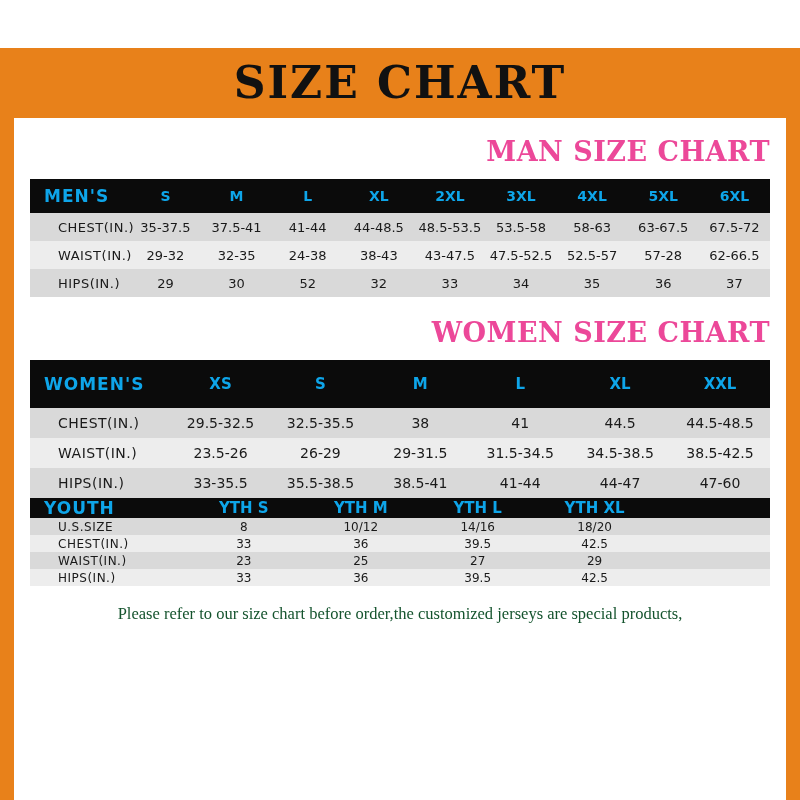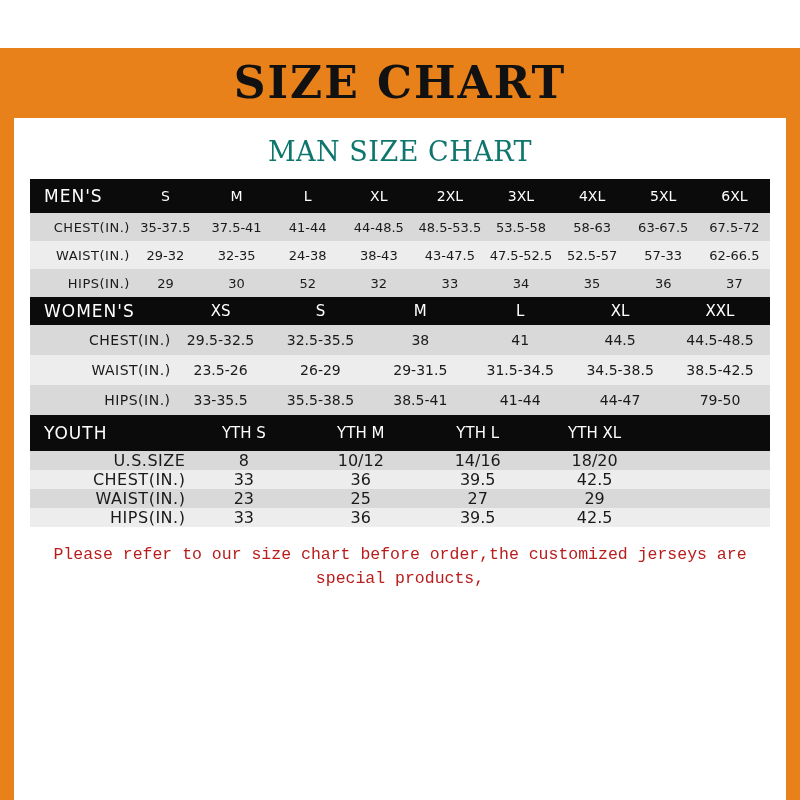--- a/index.html
+++ b/index.html
@@ -36,25 +36,25 @@
     font-weight: bold;
     font-size: 44px;
     letter-spacing: 2px;
     color: #111111;
     line-height: 1;
   }
   .content {
     padding: 0 16px;
   }
   .section-title {
-    text-align: center;
+    text-align: right;
     font-family: "DejaVu Serif", serif;
-    font-weight: normal;
+    font-weight: bold;
     font-size: 27px;
-    color: #0f766e;
+    color: #ec4899;
     letter-spacing: 0.5px;
   }
   .t-man { margin-top: 18px; margin-bottom: 12px; }
   .t-women { margin-top: 20px; margin-bottom: 12px; }
   .t-youth { margin-top: 22px; margin-bottom: 12px; }
 
   table {
     width: 100%;
     border-collapse: collapse;
     table-layout: fixed;
@@ -62,63 +62,64 @@
   th, td {
     text-align: center;
     font-size: 13px;
     color: #1a1a1a;
     padding: 0;
     height: 28px;
     font-family: "DejaVu Sans", sans-serif;
   }
   thead th {
     background: #0b0b0b;
-    color: #ffffff;
+    color: #0ea5e9;
     font-size: 14px;
     height: 34px;
-    font-weight: normal;
+    font-weight: bold;
   }
   thead th.rowhead {
     text-align: left;
     padding-left: 14px;
     font-size: 17px;
     letter-spacing: 1px;
   }
   tbody tr.odd td { background: #d9d9d9; }
   tbody tr.even td { background: #ededed; }
   tbody td.rowlabel {
-    text-align: right;
+    text-align: left;
     font-size: 13px;
     letter-spacing: 0.5px;
     color: #1a1a1a;
+    padding-left: 28px;
   }
 
   
   table.man col.c0 { width: 13.5%; }
   
   table.women col.c0 { width: 19%; }
   
   table.youth col.c0 { width: 21%; }
 
-  table.women thead th { font-size: 15px; height: 28px; }
+  table.women thead th { font-size: 15px; height: 48px; }
   table.women th.rowhead { font-size: 17px; }
   table.women td { height: 30px; font-size: 14px; }
 
-  table.youth thead th { font-size: 15px; height: 36px; }
+  table.youth thead th { font-size: 15px; height: 20px; }
   table.youth th.rowhead { font-size: 17px; }
-  table.youth td { height: 17px; font-size: 16px; }
+  table.youth td { height: 17px; font-size: 12px; }
 
   .note {
     margin-top: 16px;
     padding: 0 8px;
     text-align: center;
-    color: #b91c1c;
+    color: #14532d;
     font-size: 16.5px;
     line-height: 1.45;
-    font-family: Liberation Mono, monospace;
+    font-family: Liberation Serif, serif;
   }
   .note-line { display: block; }
 </style>
 </head>
 <body>
 
 <div class="page">
 
   <div class="banner">
     <div class="banner-title">SIZE CHART</div>
@@ -169,38 +170,39 @@
         </tr>
         <tr class="even">
           <td class="rowlabel">WAIST(IN.)</td>
           <td>29-32</td>
           <td>32-35</td>
           <td>24-38</td>
           <td>38-43</td>
           <td>43-47.5</td>
           <td>47.5-52.5</td>
           <td>52.5-57</td>
-          <td>57-33</td>
+          <td>57-28</td>
           <td>62-66.5</td>
         </tr>
         <tr class="odd">
           <td class="rowlabel">HIPS(IN.)</td>
           <td>29</td>
           <td>30</td>
           <td>52</td>
           <td>32</td>
           <td>33</td>
           <td>34</td>
           <td>35</td>
           <td>36</td>
           <td>37</td>
         </tr>
       </tbody>
     </table>
 
+    <div class="section-title t-women">WOMEN SIZE CHART</div>
     <table class="women">
       <colgroup>
         <col class="c0">
           <col>
           <col>
           <col>
           <col>
           <col>
           <col>
       </colgroup>
@@ -234,21 +236,21 @@
           <td>34.5-38.5</td>
           <td>38.5-42.5</td>
         </tr>
         <tr class="odd">
           <td class="rowlabel">HIPS(IN.)</td>
           <td>33-35.5</td>
           <td>35.5-38.5</td>
           <td>38.5-41</td>
           <td>41-44</td>
           <td>44-47</td>
-          <td>79-50</td>
+          <td>47-60</td>
         </tr>
       </tbody>
     </table>
 
     <table class="youth">
       <colgroup>
         <col class="c0">
           <col>
           <col>
           <col>

